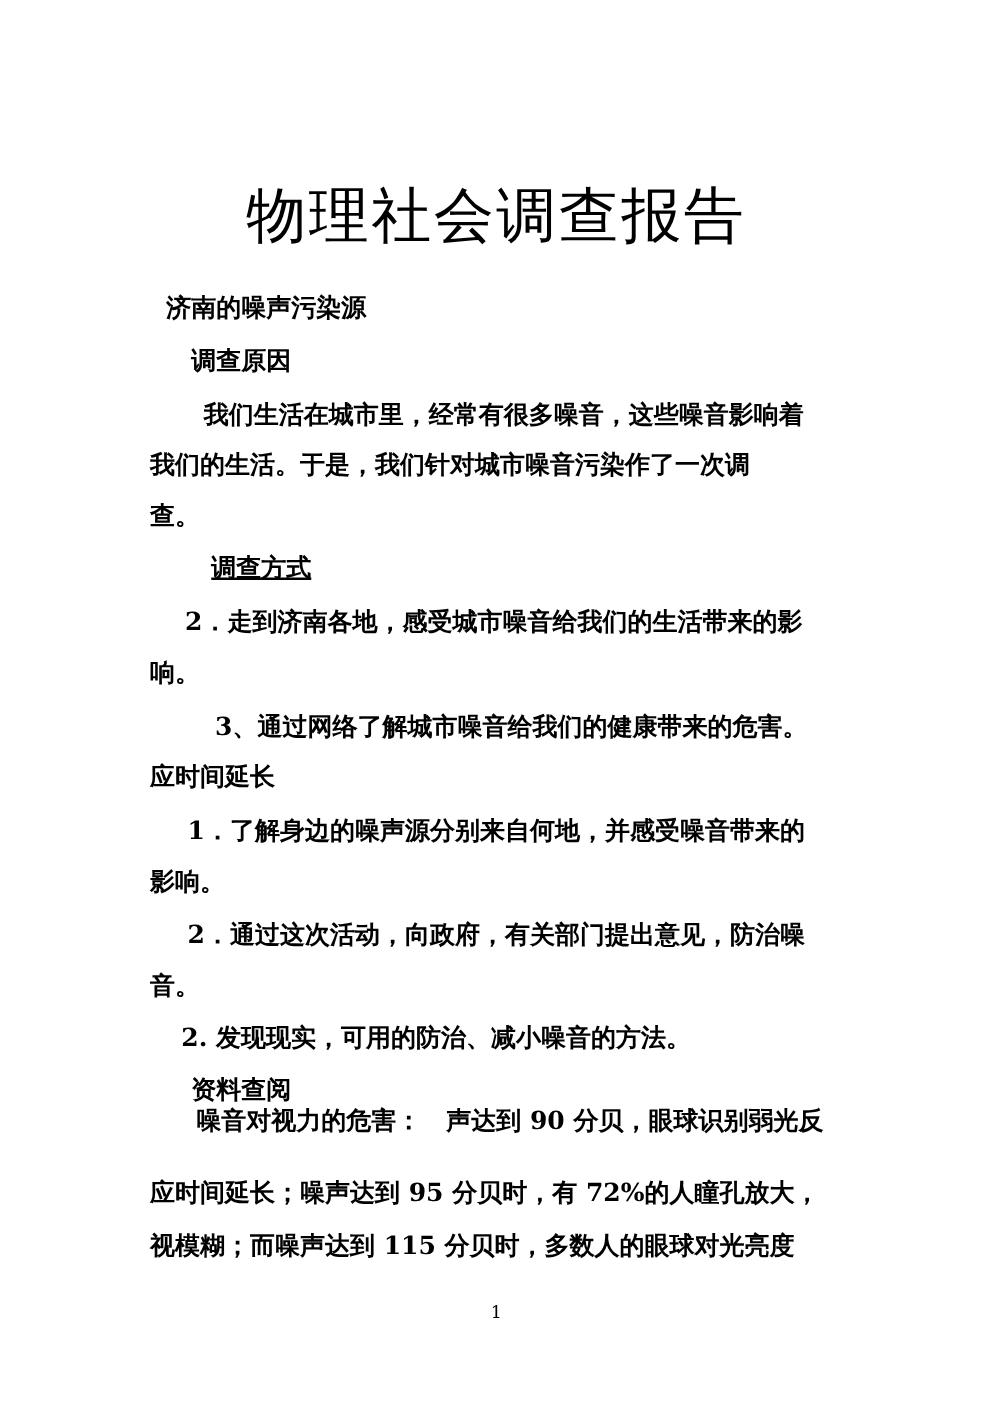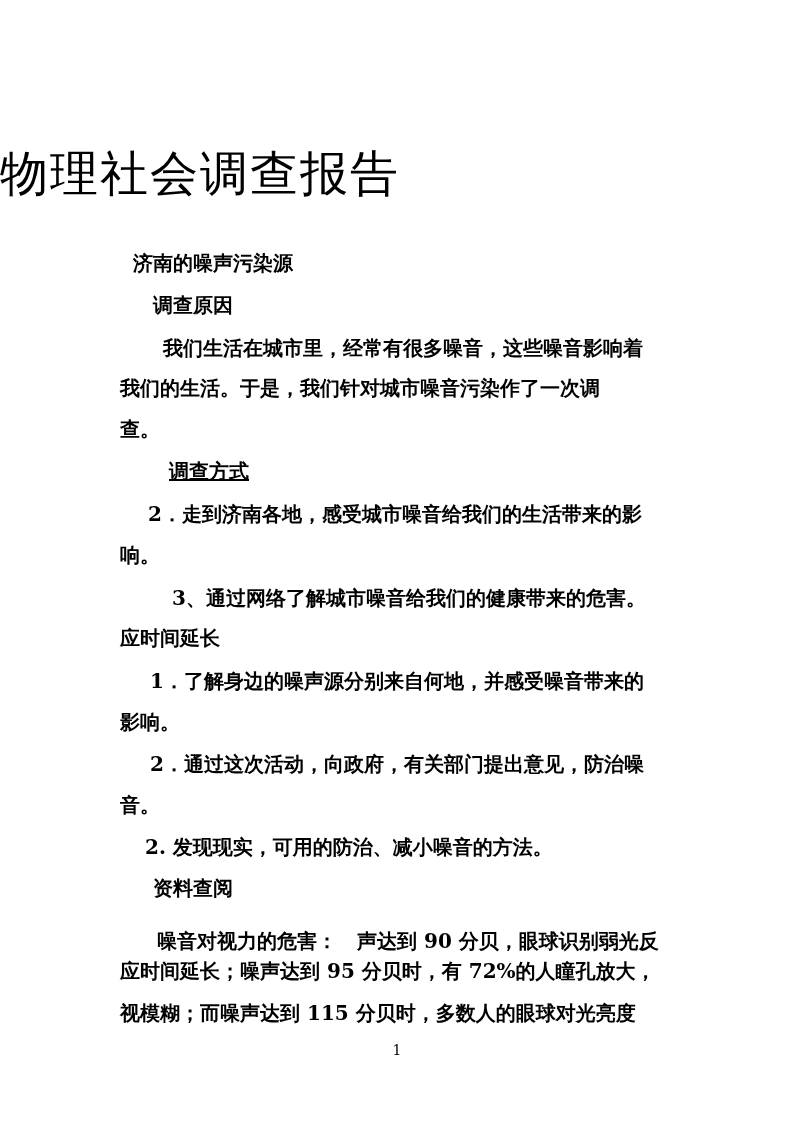--- a/index.html
+++ b/index.html
@@ -20,35 +20,35 @@
       left: 0; top: 0;
       width: 794px;
       height: 1123px;
       background: #ffffff;
     }
     .title {
       position: absolute;
       left: 0;
       top: 138px;
       width: 794px;
-      text-align: left;
+      text-align: center;
       font-size: 48px;
       line-height: 70px;
       letter-spacing: 2px;
       font-weight: normal;
       margin: 0;
     }
     .line {
       position: absolute;
       font-size: 20px;
       line-height: 28px;
       white-space: nowrap;
       margin: 0;
     }
-    .bold { font-weight: bold; margin-top: 17px; }
+    .bold { font-weight: bold; }
     .footer {
       position: absolute;
       left: 0;
       top: 1040px;
       width: 794px;
       text-align: center;
       font-size: 14px;
       line-height: 20px;
     }
   </style>
@@ -72,18 +72,18 @@
   <p class="line bold" style="left:172px; top:567px;">3、通过网络了解城市噪音给我们的健康带来的危害。</p>
 
   <p class="line bold" style="left:120px; top:607px;">应时间延长</p>
   <p class="line bold" style="left:150px; top:650px;">1．了解身边的噪声源分别来自何地，并感受噪音带来的</p>
   <p class="line bold" style="left:120px; top:691px;">影响。</p>
   <p class="line bold" style="left:150px; top:733px;">2．通过这次活动，向政府，有关部门提出意见，防治噪</p>
   <p class="line bold" style="left:120px; top:774px;">音。</p>
   <p class="line bold" style="left:145px; top:816px;">2. 发现现实，可用的防治、减小噪音的方法。</p>
 
   <p class="line bold" style="left:153px; top:857px;">资料查阅</p>
-  <p class="line bold" style="left:157px; top:910px;">噪音对视力的危害：　声达到 90 分贝，眼球识别弱光反</p>
+  <p class="line bold" style="left:157px; top:882px;">噪音对视力的危害：　声达到 90 分贝，眼球识别弱光反</p>
   <p class="line bold" style="left:120px; top:940px;">应时间延长；噪声达到 95 分贝时，有 72%的人瞳孔放大，</p>
   <p class="line bold" style="left:120px; top:982px;">视模糊；而噪声达到 115 分贝时，多数人的眼球对光亮度</p>
 
   <div class="footer">1</div>
 </div>
 
 </body></html>

